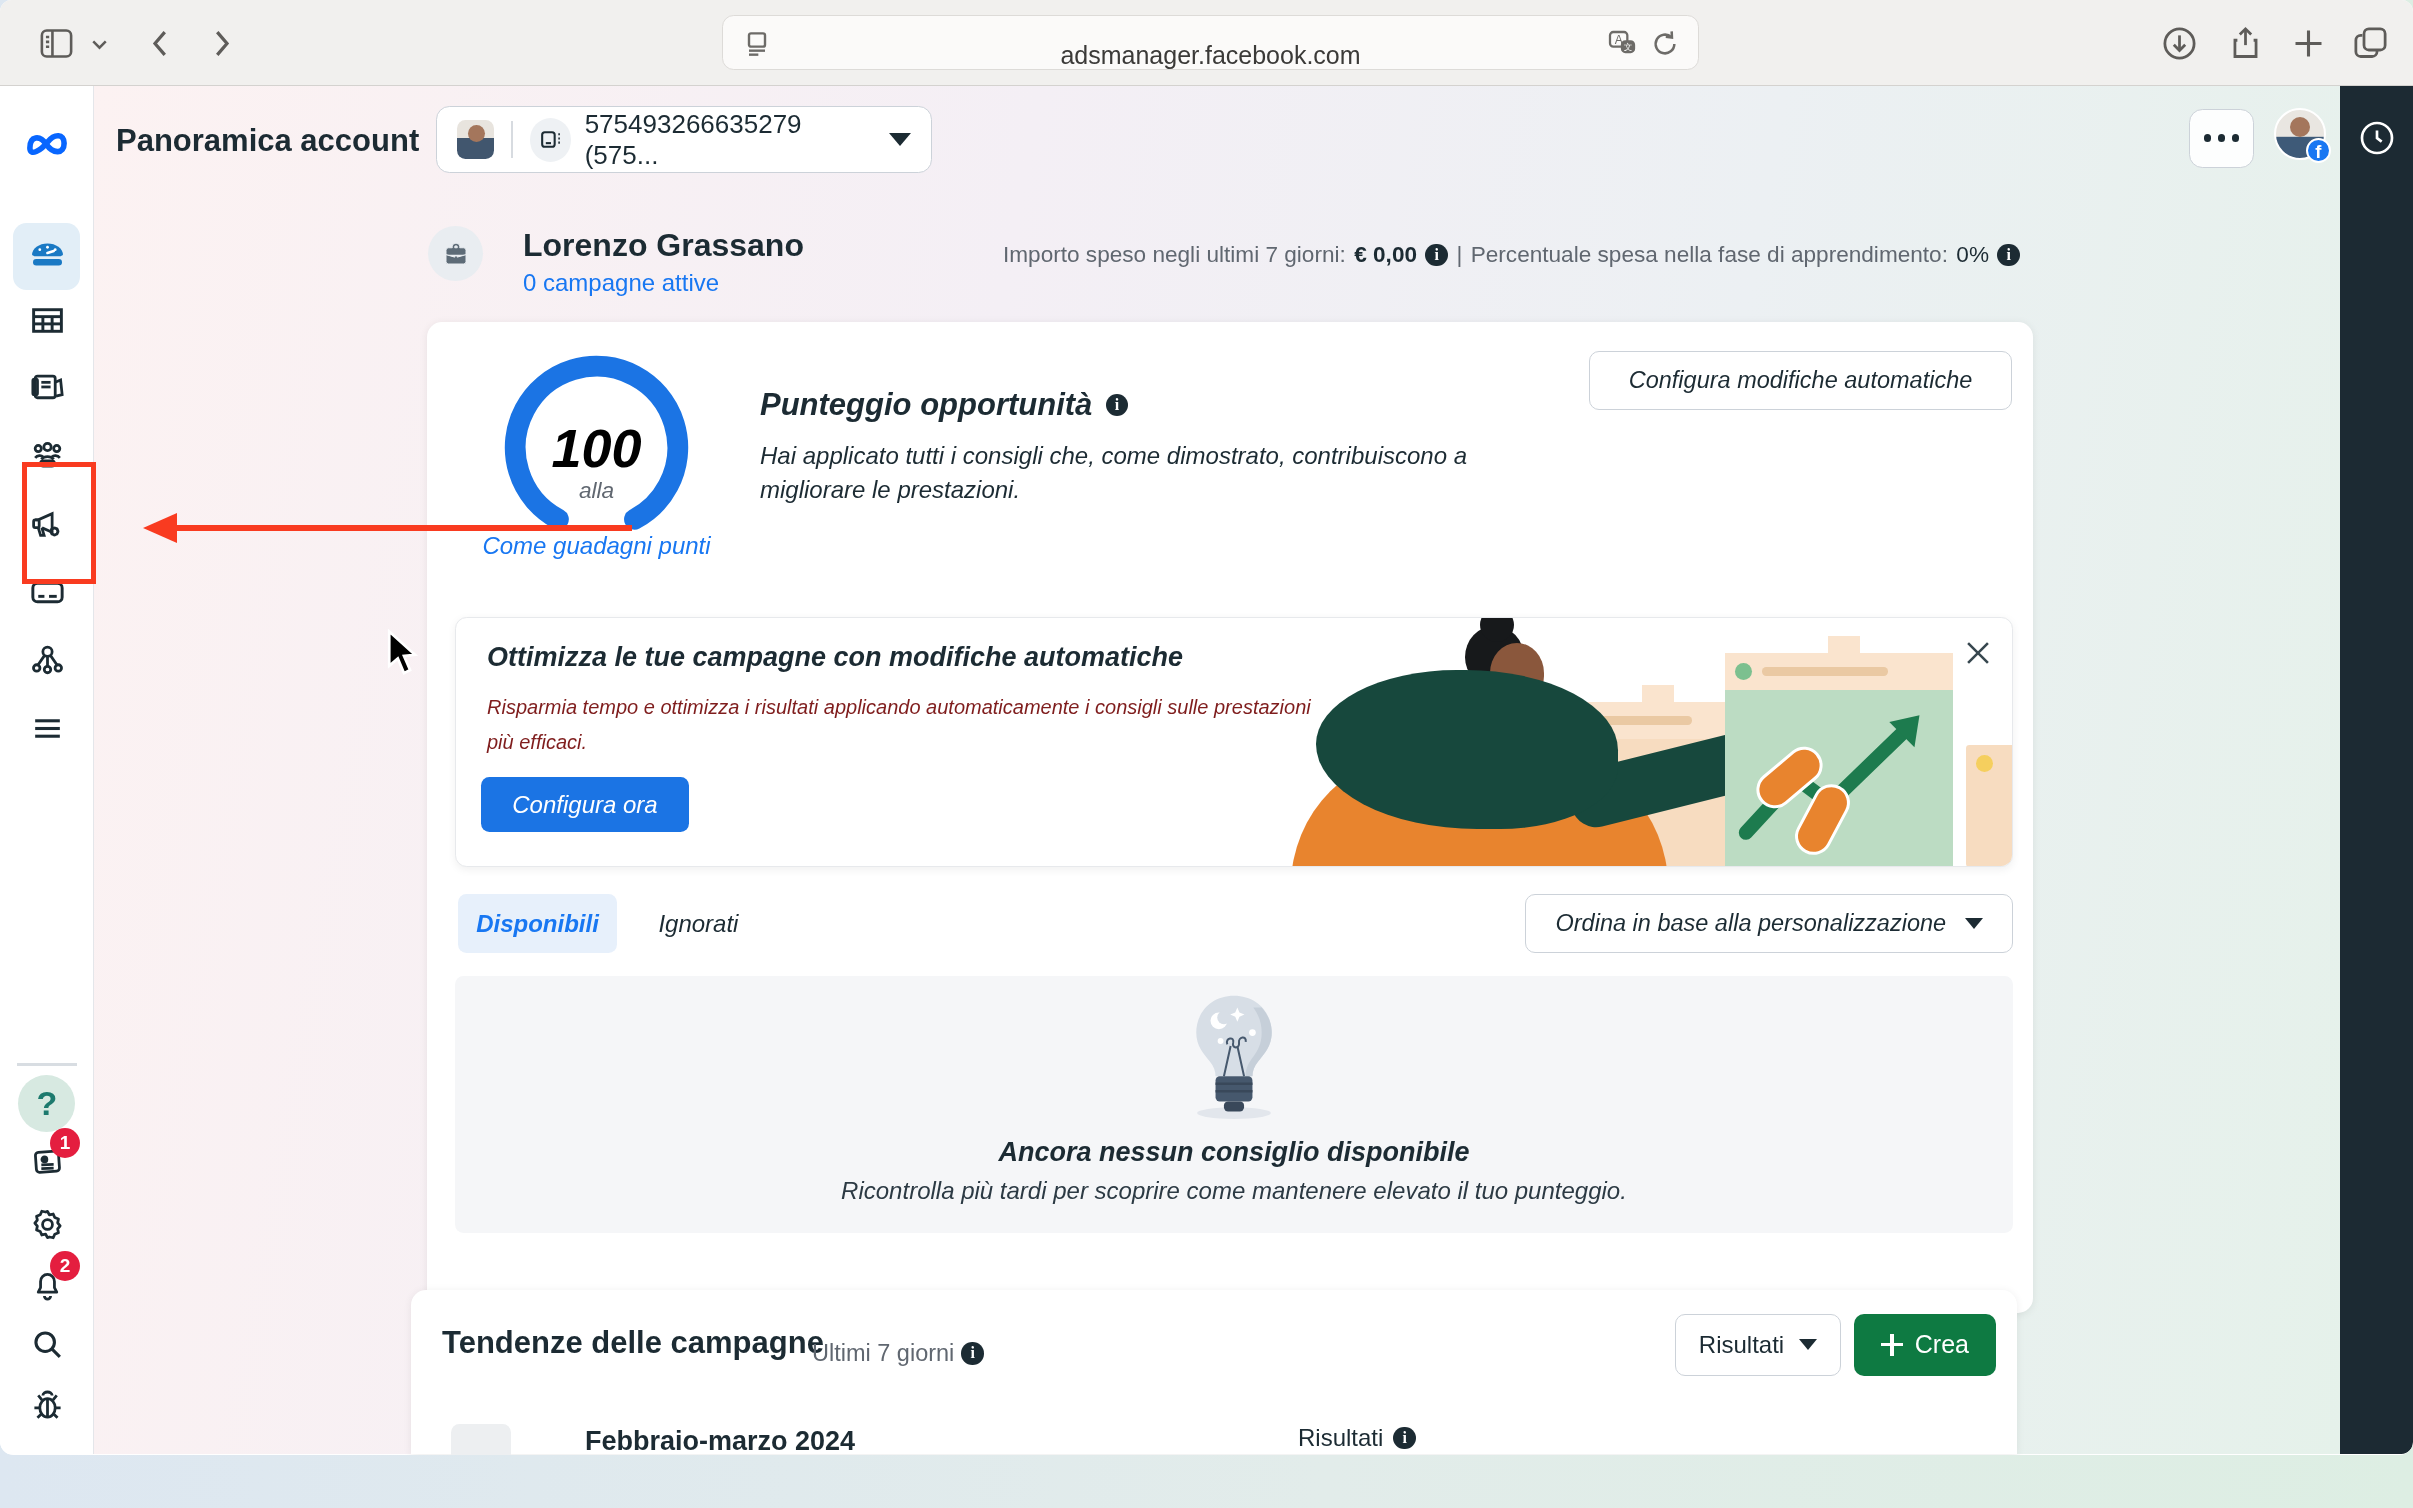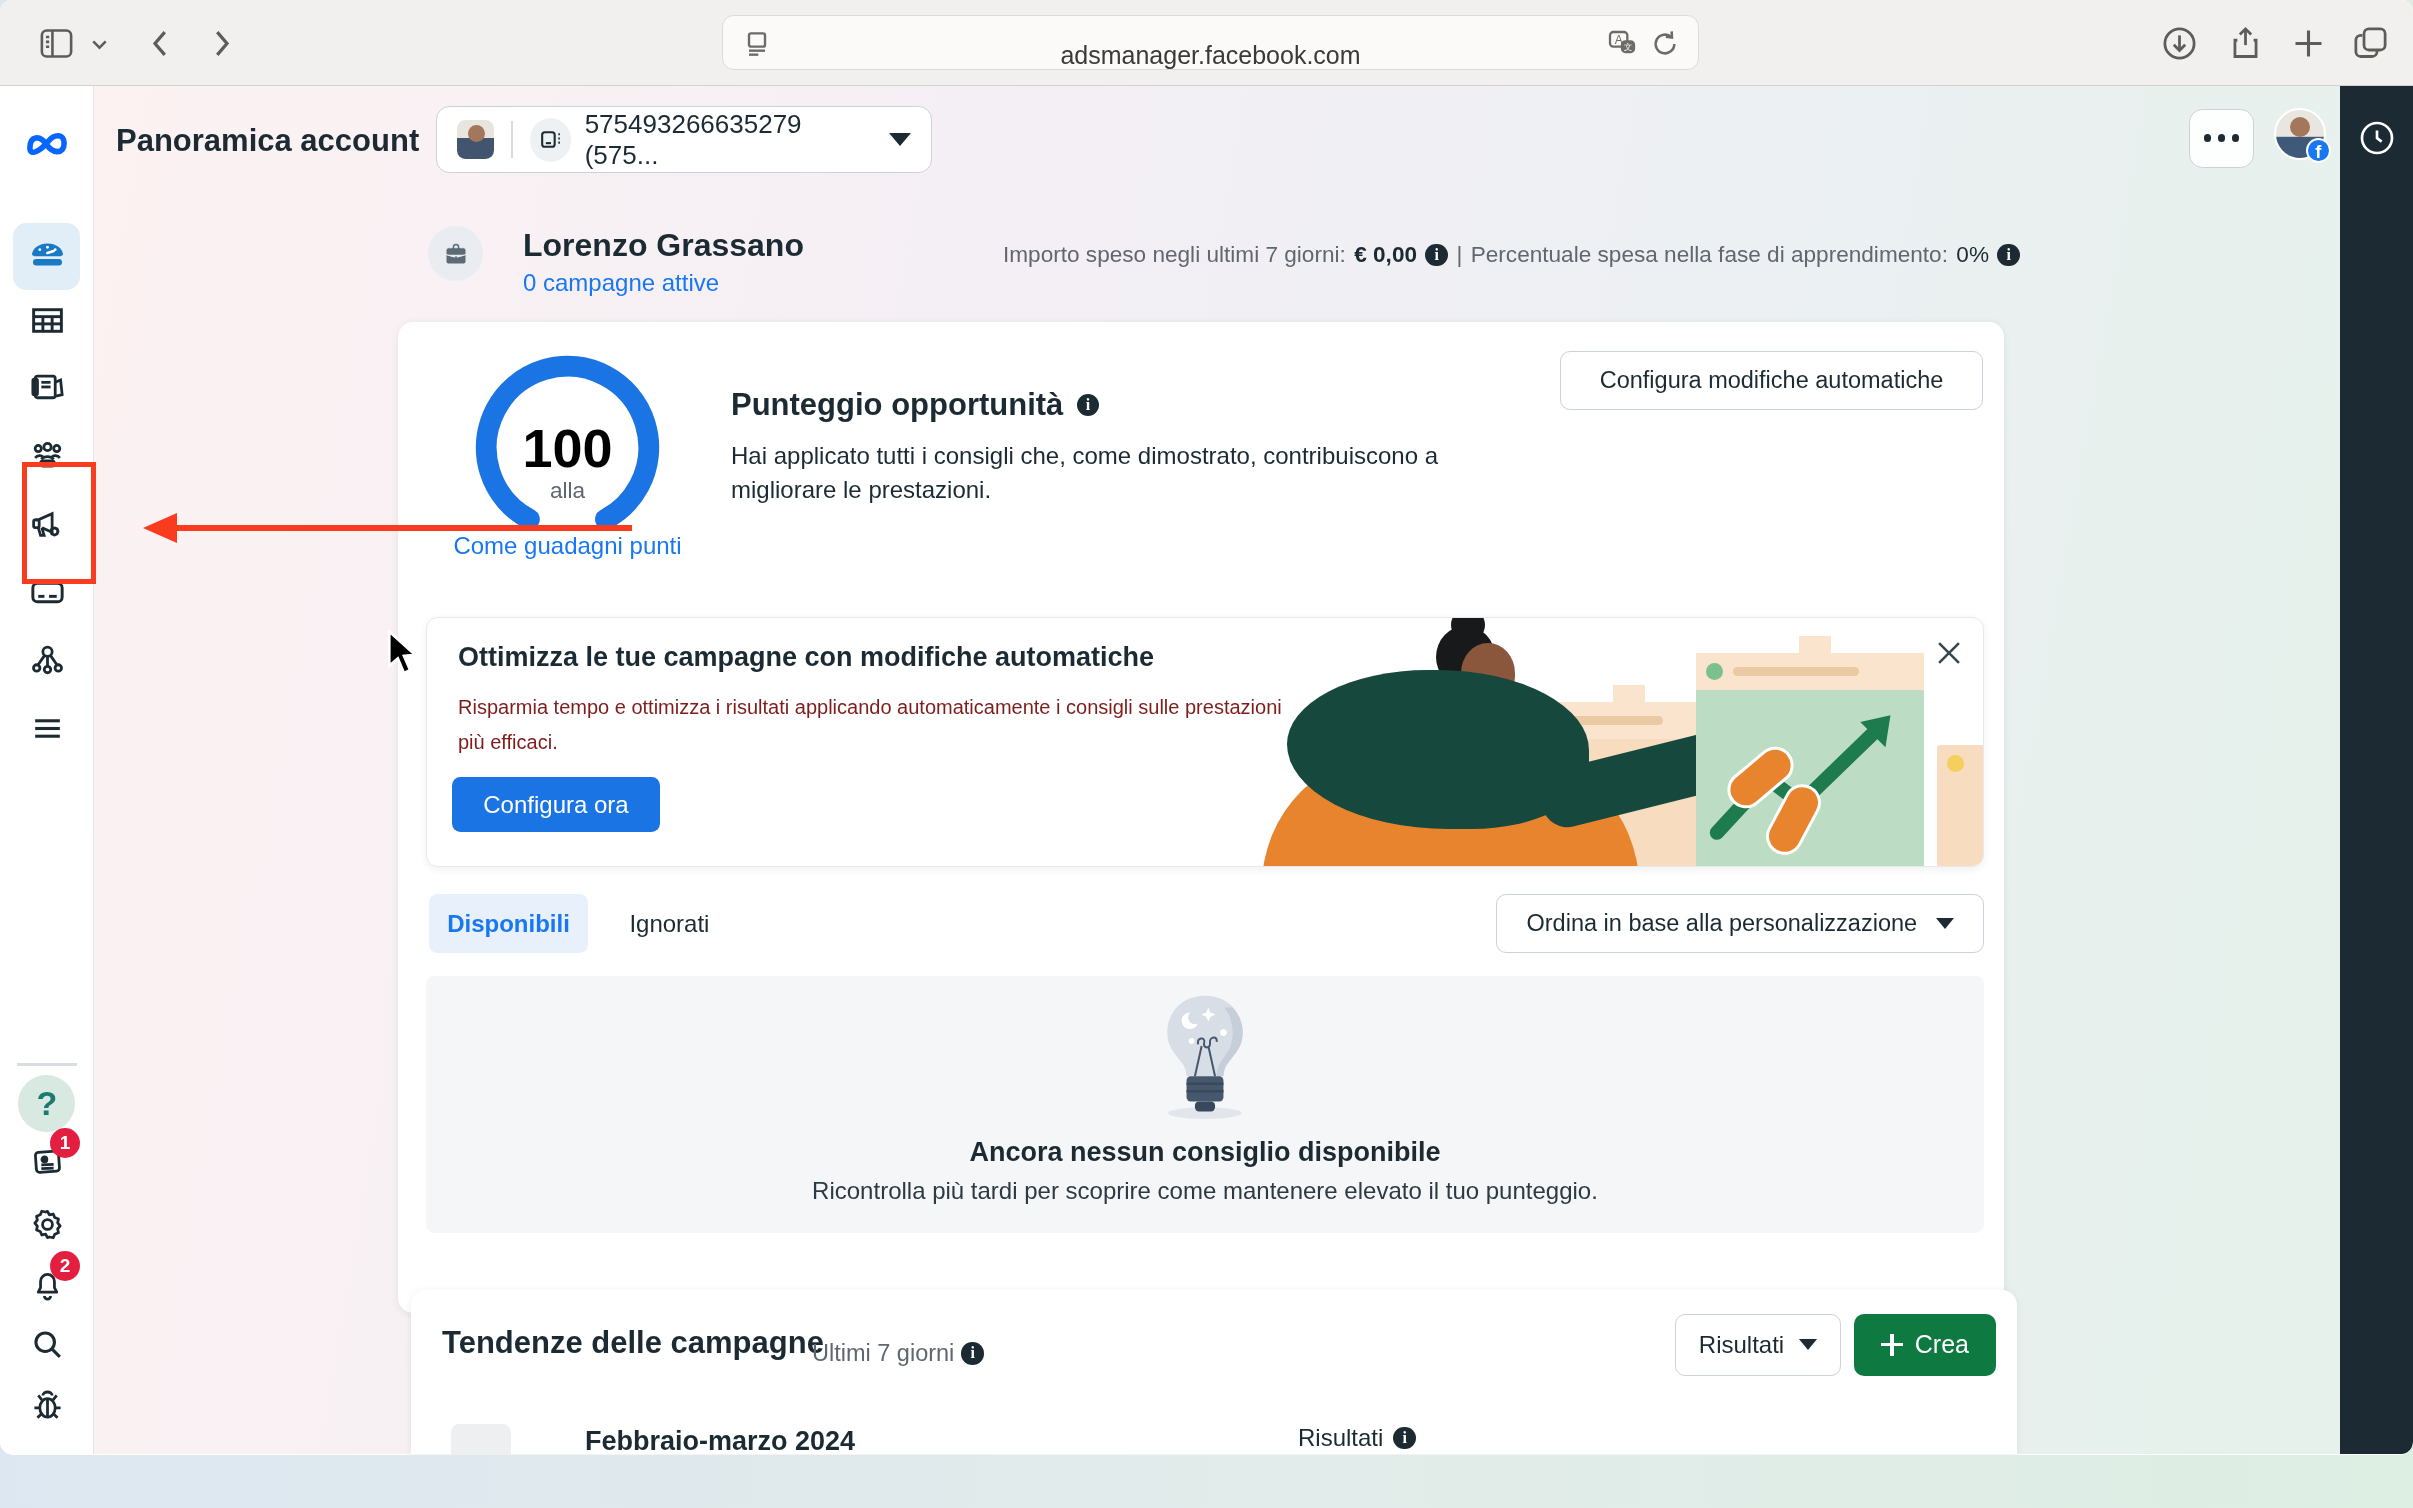--- a/index.html
+++ b/index.html
@@ -68,21 +68,21 @@
   .profile-name { position:absolute; left:429px; top:141px; font-size:32px; font-weight:bold; color:#1c2b33; }
   .campaigns-link { position:absolute; left:429px; top:183px; font-size:24px; color:#1877f2; }
   .spend-line { position:absolute; right:320px; top:156px; font-size:22.6px; color:#606770; display:flex; align-items:center; gap:8.4px; white-space:nowrap; }
   .spend-line b { color:#1c2b33; }
   .info-i { display:inline-block; width:22.6px; height:22.6px; border-radius:50%; background:#1c2b33; color:#fff;
             font-size:16px; font-weight:bold; text-align:center; line-height:22.6px; font-style:normal; flex:0 0 auto; }
   .info-i::after { content:"i"; font-family:"Liberation Serif", serif; }
 
   
   .card { position:absolute; background:#fff; border-radius:15px; box-shadow:0 1.7px 8.4px rgba(0,0,0,0.07); }
-  .card1 { left:304px; top:236px; width:1606px; height:991px; }
+  .card1 { left:333px; top:236px; width:1606px; height:991px;font-style:italic; }
   .card2 { left:317px; top:1204px; width:1606px; height:164px; border-radius:15px 15px 0 0; }
 
   .config-btn { position:absolute; left:1162px; top:29px; width:423px; height:59px; background:#fff; border:1.7px solid #ccd2d9;
                 border-radius:10px; font-size:23.5px; color:#1c2b33; display:flex; align-items:center; justify-content:center; }
   .gauge-num { position:absolute; left:0; top:74px; width:201px; text-align:center; font-size:54px; font-weight:bold; color:#000; line-height:1; }
   .gauge-unit { position:absolute; left:0; top:131px; width:201px; text-align:center; font-size:22.6px; color:#606770; }
   .gauge-wrap { position:absolute; left:69px; top:25px; width:201px; height:201px; }
   .how-link { position:absolute; left:44px; top:210px; width:251px; text-align:center; font-size:24px; color:#1877f2; }
 
   .score-title { position:absolute; left:333px; top:65px; font-size:31px; font-weight:bold; color:#1c2b33; display:flex; align-items:center; gap:13.4px; }

